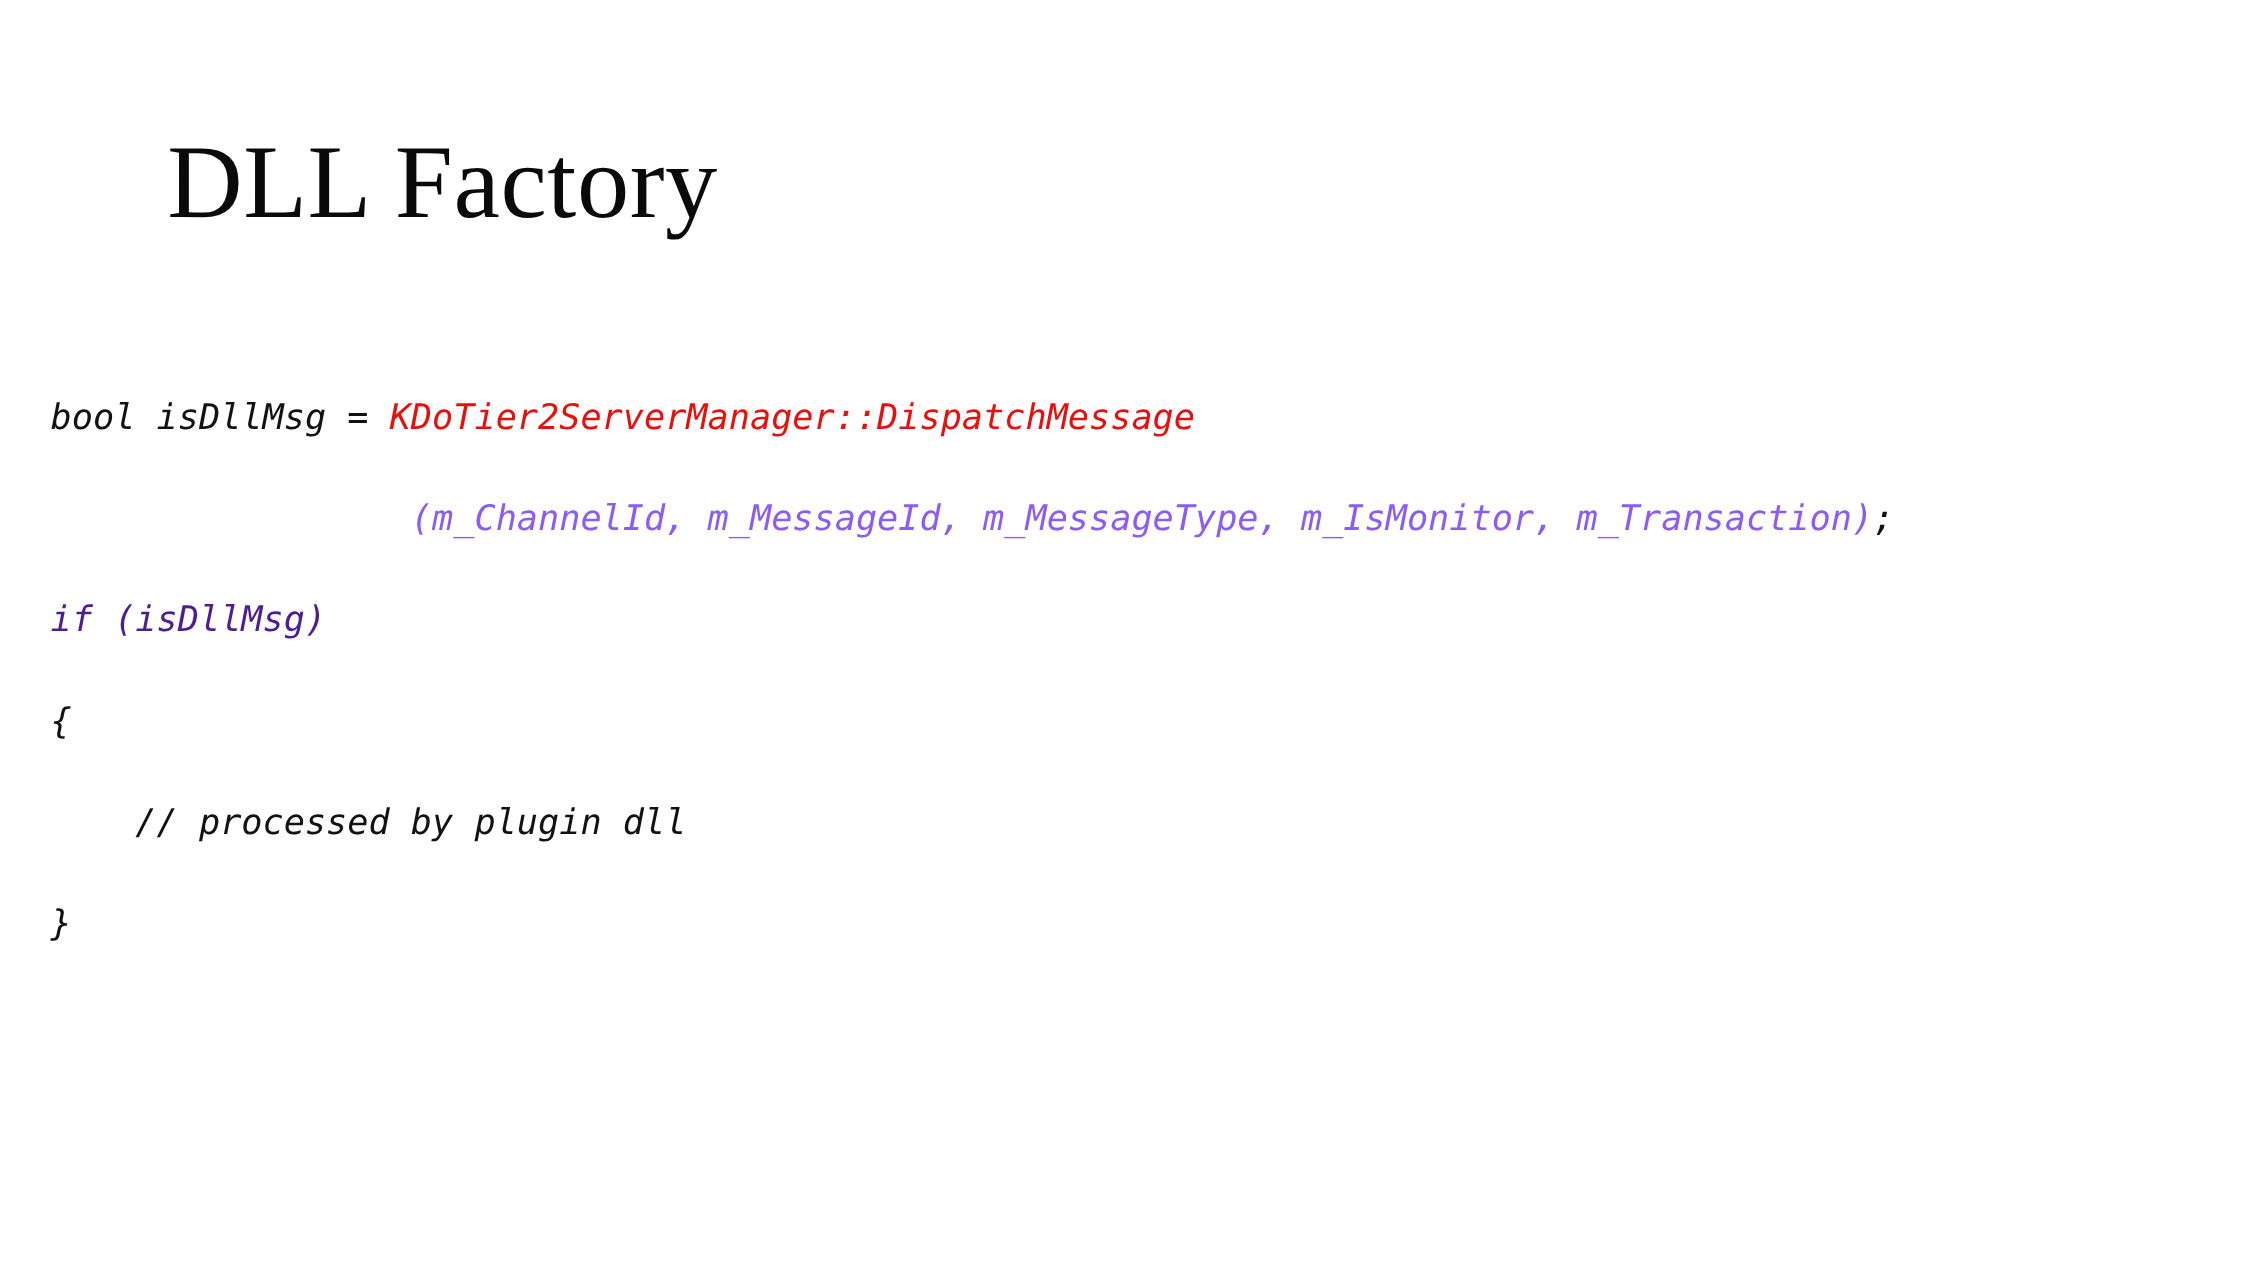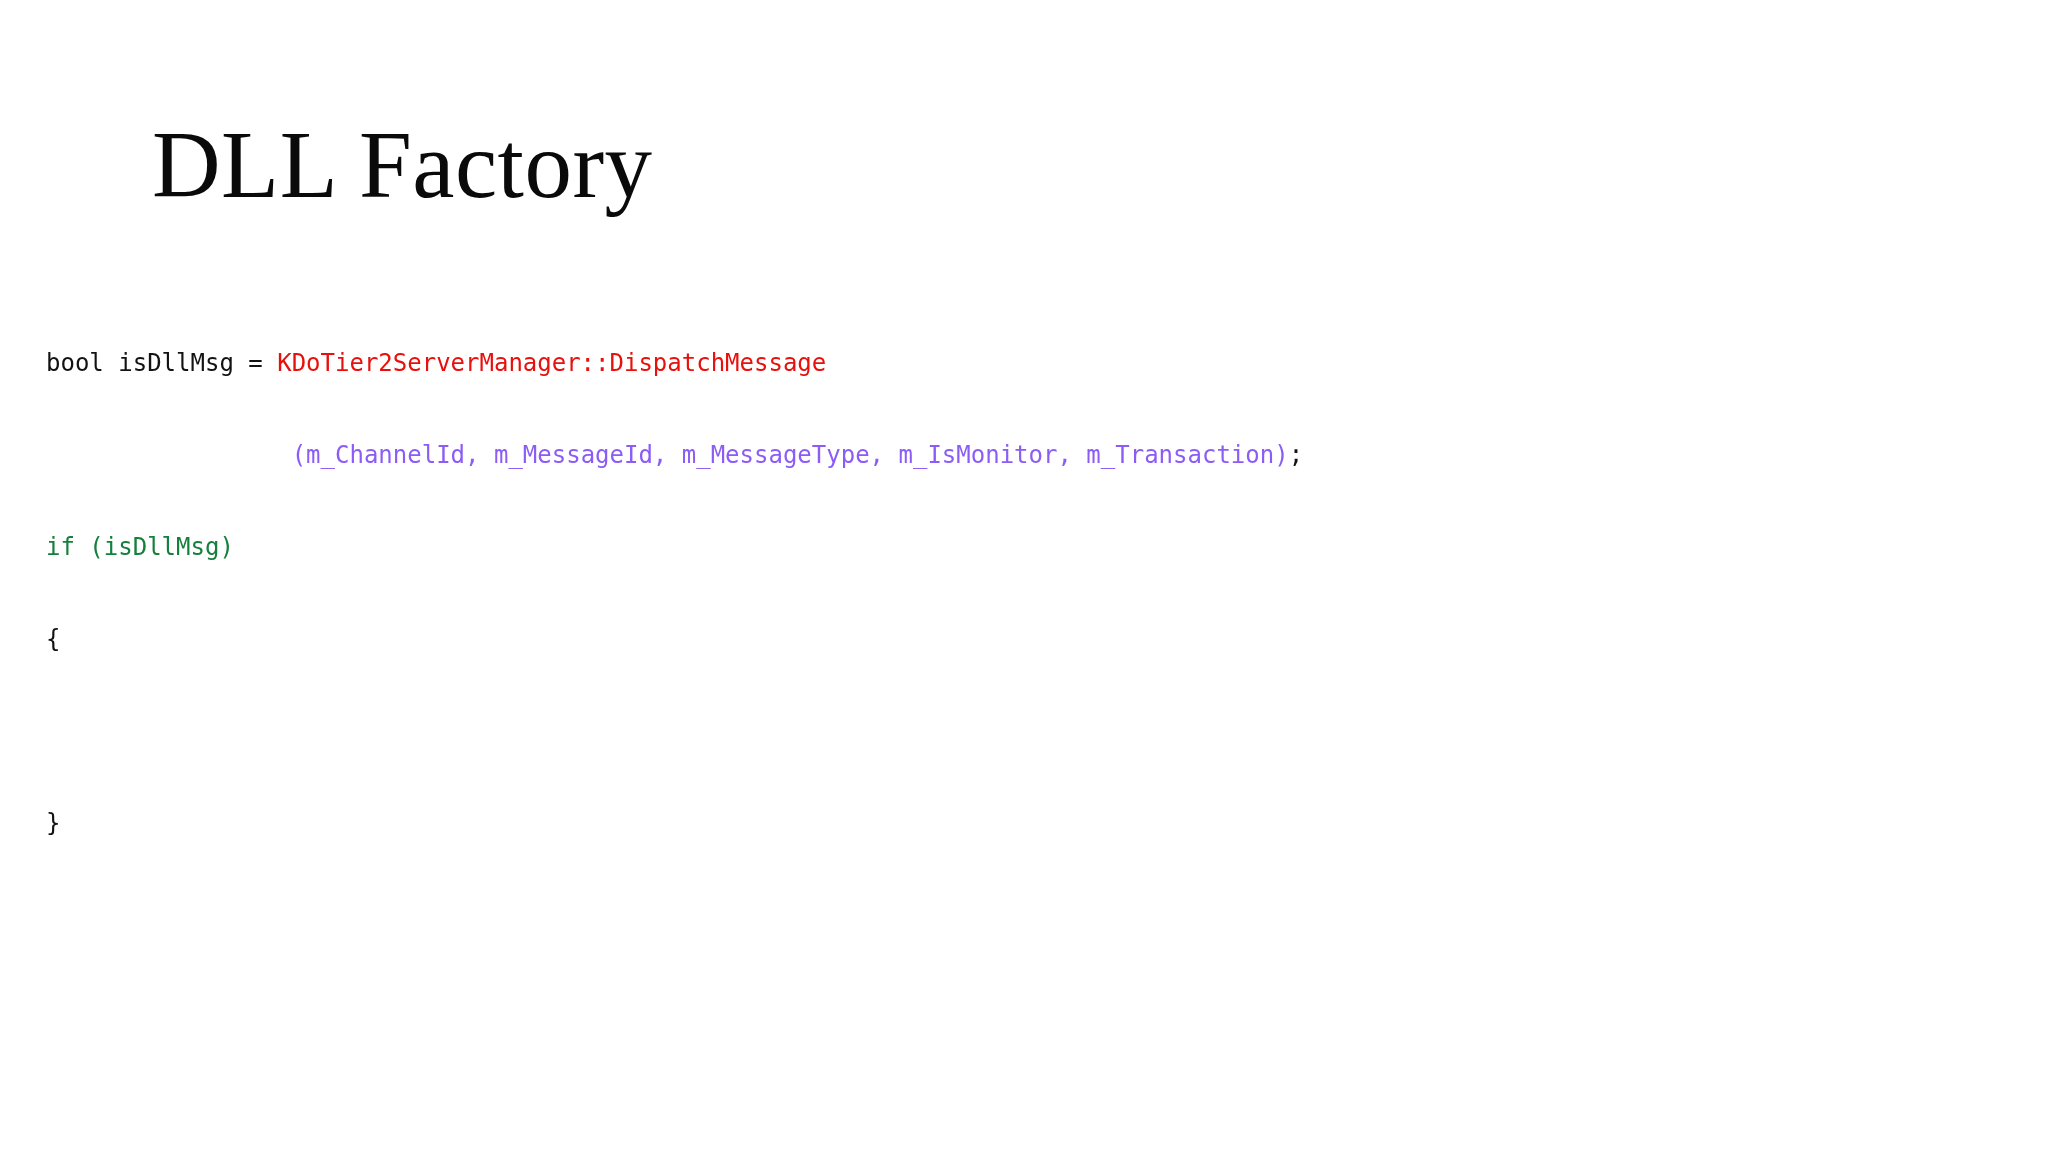--- a/index.html
+++ b/index.html
@@ -36,29 +36,30 @@
     line-height: 1.0;
     letter-spacing: 0.5px;
     color: #0a0a0a;
     white-space: pre;
   }
 
   
   .code-block {
     position: absolute;
     left: 46px;
-    top: 340px;
+    top: 356px;
     width: 2000px;
     margin: 0;
     font-family: "DejaVu Sans Mono", "Liberation Mono", monospace;
-    font-size: 24px;
+    font-size: 32px;
     line-height: 46px;
     color: #121212;
     white-space: pre;
     tab-size: 4;
+    font-style: italic;
   }
 
   .code-line {
     display: block;
     min-height: 46px;
     white-space: pre;
   }
 
   .tok-default {
     color: #121212;
@@ -74,18 +75,18 @@
 </style>
 </head>
 <body>
 
 <div class="slide" style="background: rgb(255, 255, 255);">
 
   <h1 class="slide-title" style="color: rgb(10, 10, 10);">DLL Factory</h1>
 
   <pre class="code-block"><span class="code-line"><span class="tok-default" style="color: rgb(18, 18, 18);">bool isDllMsg = </span><span class="tok-call" style="color: rgb(232, 16, 12);">KDoTier2ServerManager::DispatchMessage</span></span>
 <span class="code-line"><span class="tok-default" style="color: rgb(18, 18, 18);">                 </span><span class="tok-call" style="color: #8b5cf6;">(m_ChannelId, m_MessageId, m_MessageType, m_IsMonitor, m_Transaction)</span><span class="tok-default" style="color: rgb(18, 18, 18);">;</span></span>
-<span class="code-line"><span class="tok-default" style="color: #15803d; text-align: center;">if (isDllMsg)</span></span>
+<span class="code-line"><span class="tok-default" style="color: #4c1d95; text-align: center;">if (isDllMsg)</span></span>
 <span class="code-line"><span class="tok-default" style="color: rgb(18, 18, 18);">{</span></span>
-<span class="code-line"><span class="tok-default" style="color: rgb(18, 18, 18);">    </span></span>
+<span class="code-line"><span class="tok-default" style="color: rgb(18, 18, 18);">    </span><span class="tok-comment" style="color: rgb(18, 18, 18);">// processed by plugin dll</span></span>
 <span class="code-line"><span class="tok-default" style="color: rgb(18, 18, 18);">}</span></span></pre>
 
 </div>
 
 </body></html>

